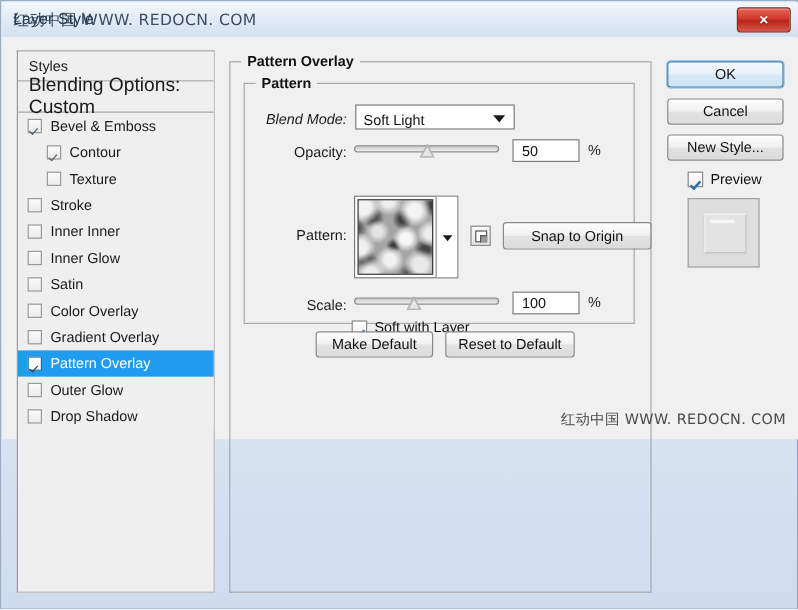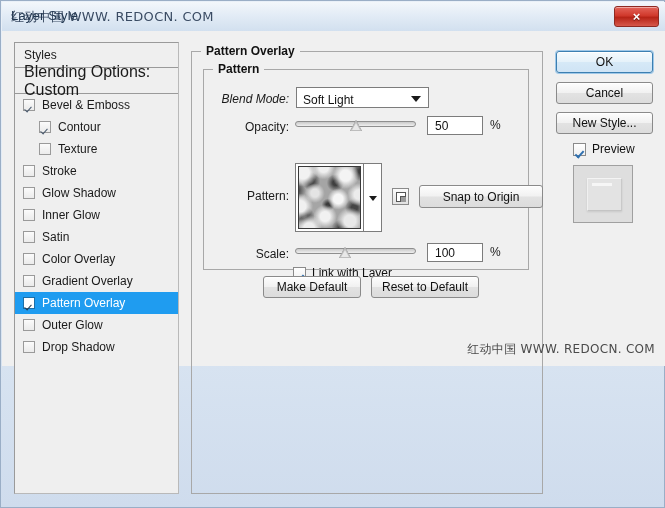--- a/index.html
+++ b/index.html
@@ -473,21 +473,21 @@
             <div class="style-item indent">
               <span class="cb"></span>
               <span>Texture</span>
             </div>
             <div class="style-item">
               <span class="cb"></span>
               <span>Stroke</span>
             </div>
             <div class="style-item">
               <span class="cb"></span>
-              <span>Glow Shadow</span>
+              <span>Inner Inner</span>
             </div>
             <div class="style-item">
               <span class="cb"></span>
               <span>Inner Glow</span>
             </div>
             <div class="style-item">
               <span class="cb"></span>
               <span>Satin</span>
             </div>
             <div class="style-item">
@@ -560,21 +560,21 @@
           <div class="track"></div>
           <div class="thumb" id="scale-thumb" style="left: 43.6px;"></div>
         </div>
         <div class="numfield" style="left:236px; top:201px; width:56px;">
           <span>100</span>
         </div>
         <div class="pct" style="left:299px; top:203px;">%</div>
 
         <div class="chk-row" style="left:102px; top:224px;">
           <span class="cb-blue checked"></span>
-          <span>Link with Layer</span>
+          <span>Soft with Layer</span>
         </div>
 
         <div class="btn" style="left:72px; top:234px; width:98px; height:22px;">Make Default</div>
         <div class="btn" style="left:180px; top:234px; width:108px; height:22px;">Reset to Default</div>
       </div>
 
       <div class="right-col">
         <div class="btn default-focus" style="left:1px; top:9px; width:97px; height:22px;">OK</div>
         <div class="btn" style="left:1px; top:40px; width:97px; height:22px;">Cancel</div>
         <div class="btn" style="left:1px; top:70px; width:97px; height:22px;">New Style...</div>

